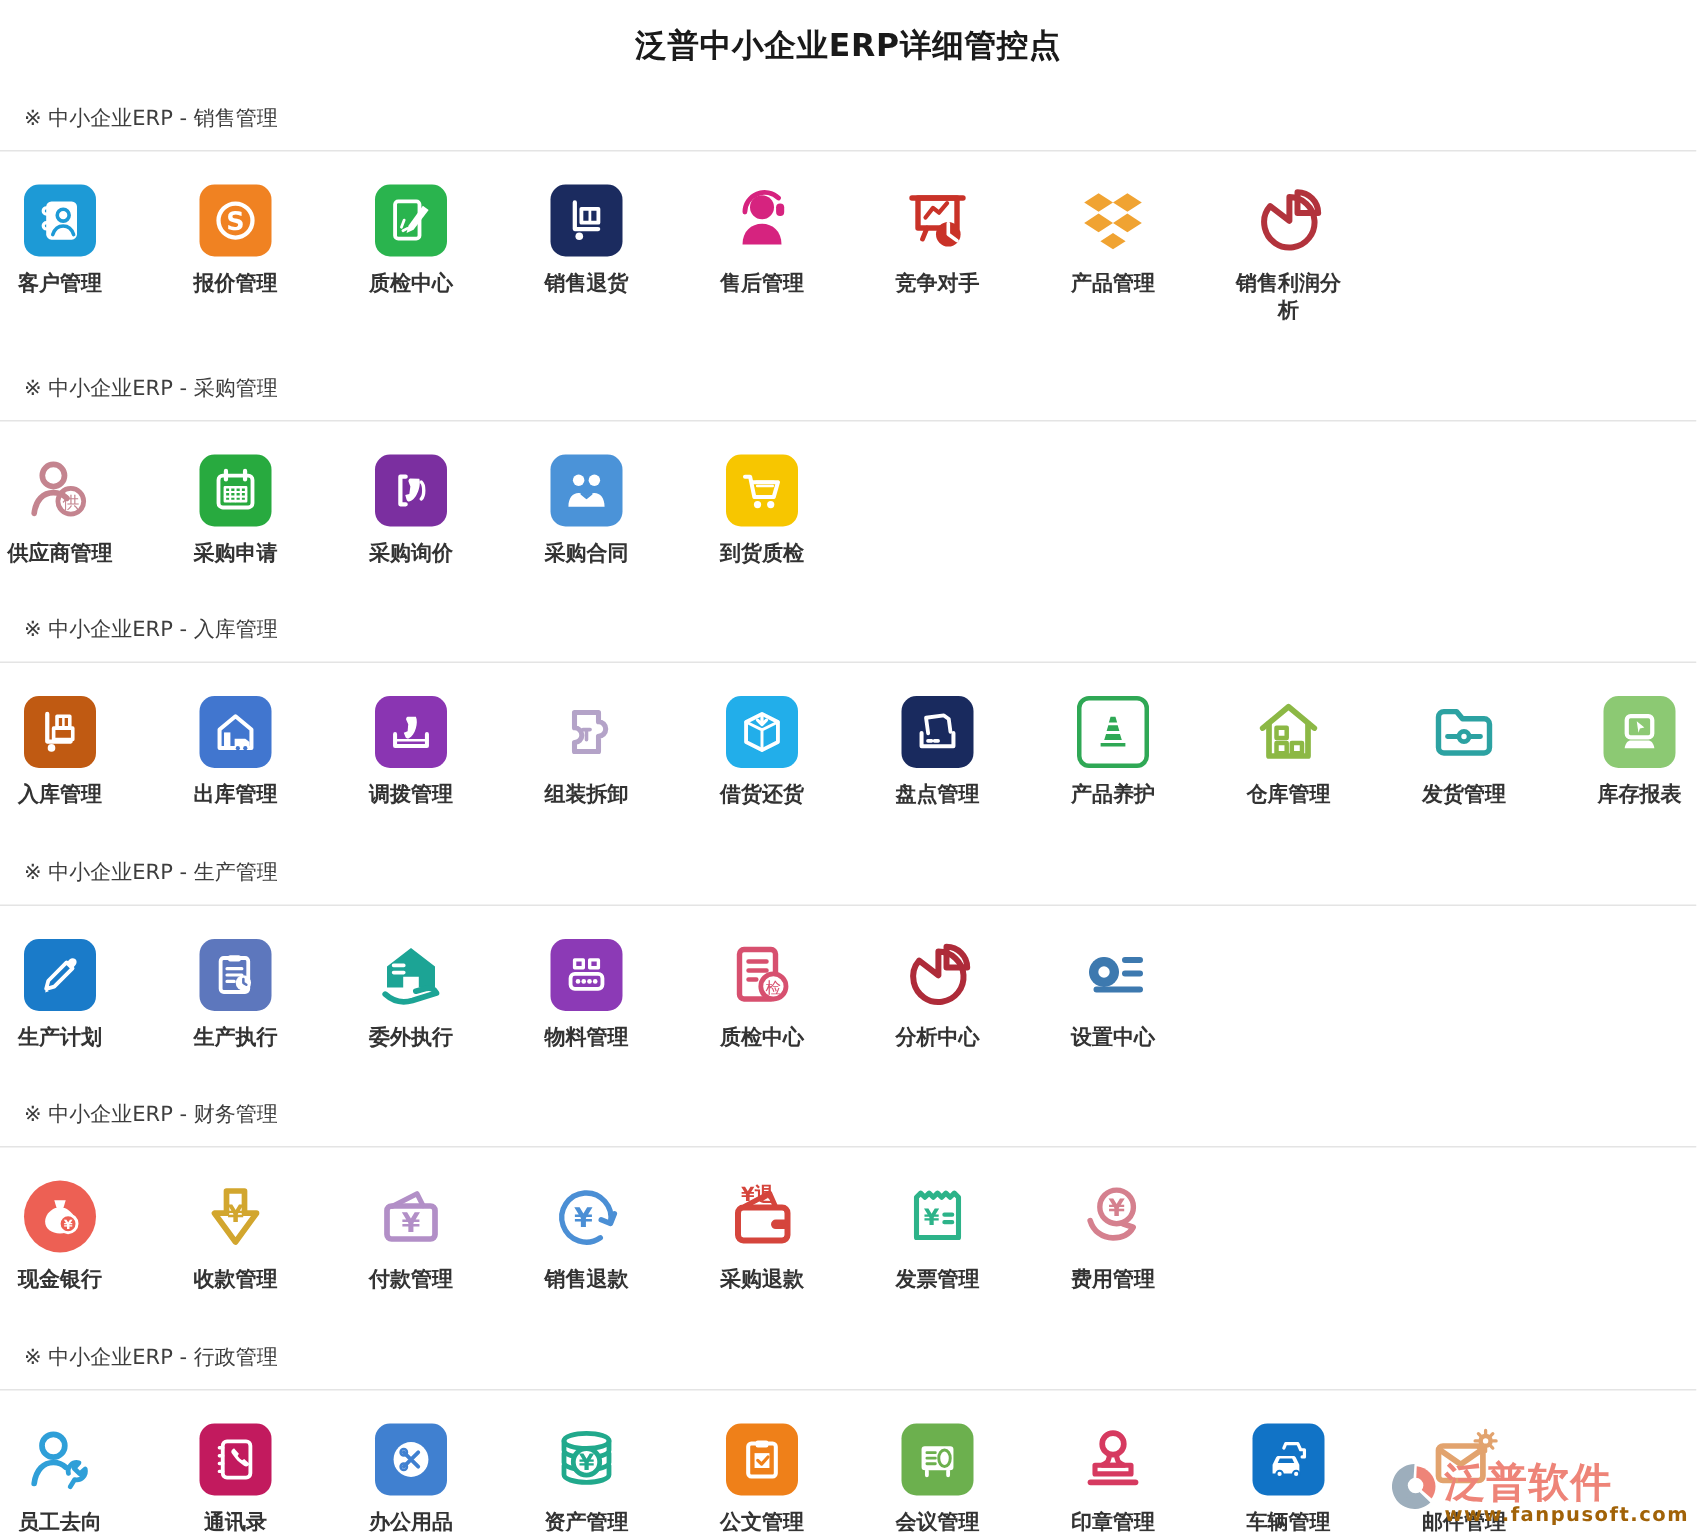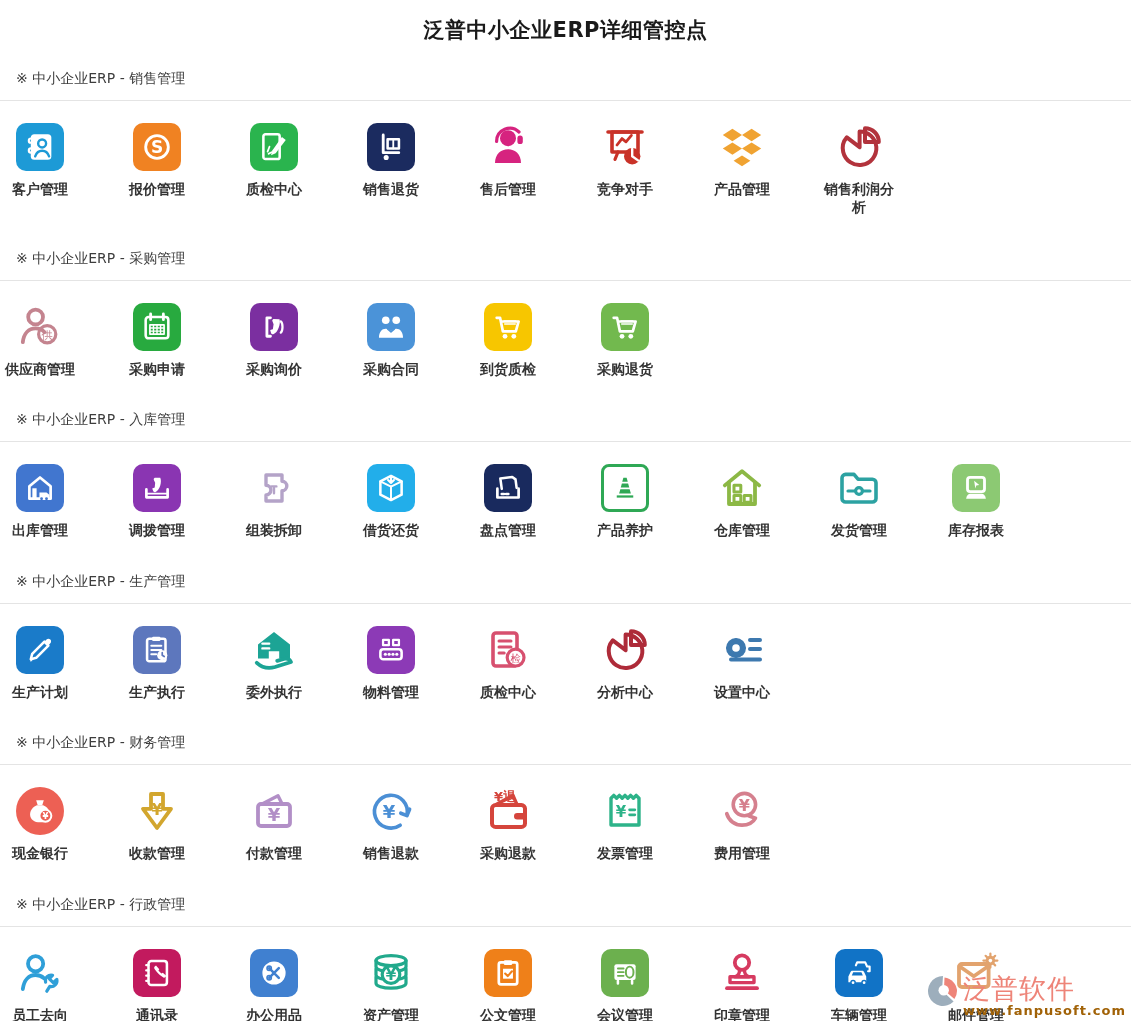--- a/index.html
+++ b/index.html
@@ -34,21 +34,21 @@
   .tile.glyph svg{width:48px;height:48px;}
   .label{
     margin-top:9px;font-size:14px;font-weight:600;color:#333;
     text-align:center;line-height:1.32;word-break:break-all;
   }
   .logo{
     position:absolute;right:5px;bottom:2px;display:flex;align-items:center;z-index:5;
   }
   .logo-mark{width:36px;height:36px;margin-right:2px;margin-bottom:10px;}
   .logo-text{display:flex;flex-direction:column;align-items:flex-start;}
-  .logo-name{font-size:27px;font-weight:400;line-height:1;letter-spacing:1px;}
+  .logo-name{font-size:27px;font-weight:700;line-height:1;letter-spacing:1px;}
   .logo-url{font-size:13px;font-weight:700;letter-spacing:1px;margin-top:1px;}
 </style>
 </head>
 <body>
 
 <h1 class="page-title">泛普中小企业ERP详细管控点</h1>
 
 <div id="sections">
     <div class="section">
       <div class="section-heading">※ 中小企业ERP - 销售管理</div>
@@ -196,36 +196,37 @@
           <div class="tile" style="--tile: #f7c600; background: rgb(247, 198, 0);">
             <svg viewBox="0 0 24 24" fill="none" stroke="currentColor" stroke-width="1.8" stroke-linecap="round" stroke-linejoin="round">
               <path d="M4 5.5h2.4l2 9.6h9.1l2-7H7.1" fill="none" stroke="currentColor" stroke-width="1.9"></path>
               <path d="M9.3 7.8h8.2M9.7 9.9h7.4" stroke="currentColor" stroke-width="1.1"></path>
               <circle cx="9.9" cy="18.6" r="1.7" fill="currentColor" stroke="none"></circle>
               <circle cx="16.1" cy="18.6" r="1.7" fill="currentColor" stroke="none"></circle>
             </svg>
           </div>
           <div class="label">到货质检</div>
         </div>
-        <div class="item">
-          <div class="tile" style="--tile: #72b94e; background: rgb(114, 185, 78);">
-            <svg viewBox="0 0 24 24" fill="none" stroke="currentColor" stroke-width="1.8" stroke-linecap="round" stroke-linejoin="round">
-              <path d="M4 5.5h2.4l2 9.6h9.1l2-7H7.1" fill="none" stroke="currentColor" stroke-width="1.9"></path>
-              <path d="M9.3 7.8h8.2M9.7 9.9h7.4" stroke="currentColor" stroke-width="1.1"></path>
-              <circle cx="9.9" cy="18.6" r="1.7" fill="currentColor" stroke="none"></circle>
-              <circle cx="16.1" cy="18.6" r="1.7" fill="currentColor" stroke="none"></circle>
-            </svg>
-          </div>
-          <div class="label">采购退货</div>
-        </div>
       </div>
     </div>
     <div class="section">
       <div class="section-heading">※ 中小企业ERP - 入库管理</div>
       <div class="row">
+        <div class="item">
+          <div class="tile" style="--tile: #c05a12; background: rgb(192, 90, 18);">
+            <svg viewBox="0 0 24 24" fill="none" stroke="currentColor" stroke-width="1.8" stroke-linecap="round" stroke-linejoin="round">
+              <path d="M6 3.5v13h11" fill="none" stroke="currentColor" stroke-width="2"></path>
+              <circle cx="8" cy="19.5" r="1.8" fill="currentColor" stroke="none"></circle>
+              <rect x="9" y="10.2" width="9" height="5.3" fill="none" stroke="currentColor" stroke-width="1.7"></rect>
+              <rect x="10.6" y="4.6" width="6" height="5.4" fill="none" stroke="currentColor" stroke-width="1.7"></rect>
+              <path d="M13.6 4.6v5.4" stroke="currentColor" stroke-width="1.2"></path>
+            </svg>
+          </div>
+          <div class="label">入库管理</div>
+        </div>
         <div class="item">
           <div class="tile" style="--tile: #4176cf; background: rgb(65, 118, 207);">
             <svg viewBox="0 0 24 24" fill="none" stroke="currentColor" stroke-width="1.8" stroke-linecap="round" stroke-linejoin="round">
               <path d="M4.5 10.8L12 4.6l7.5 6.2v8.7h-15z" fill="none" stroke="currentColor" stroke-width="1.9"></path>
               <rect x="6.6" y="12.2" width="3" height="7.3" fill="currentColor" stroke="none"></rect>
               <path d="M11.6 15.2h5l2 1.5v2.8h-7z" fill="currentColor" stroke="none"></path>
               <circle cx="13.1" cy="19.6" r="1" fill="var(--tile,#4176cf)" stroke="none"></circle>
               <circle cx="16.6" cy="19.6" r="1" fill="var(--tile,#4176cf)" stroke="none"></circle>
             </svg>
           </div>

